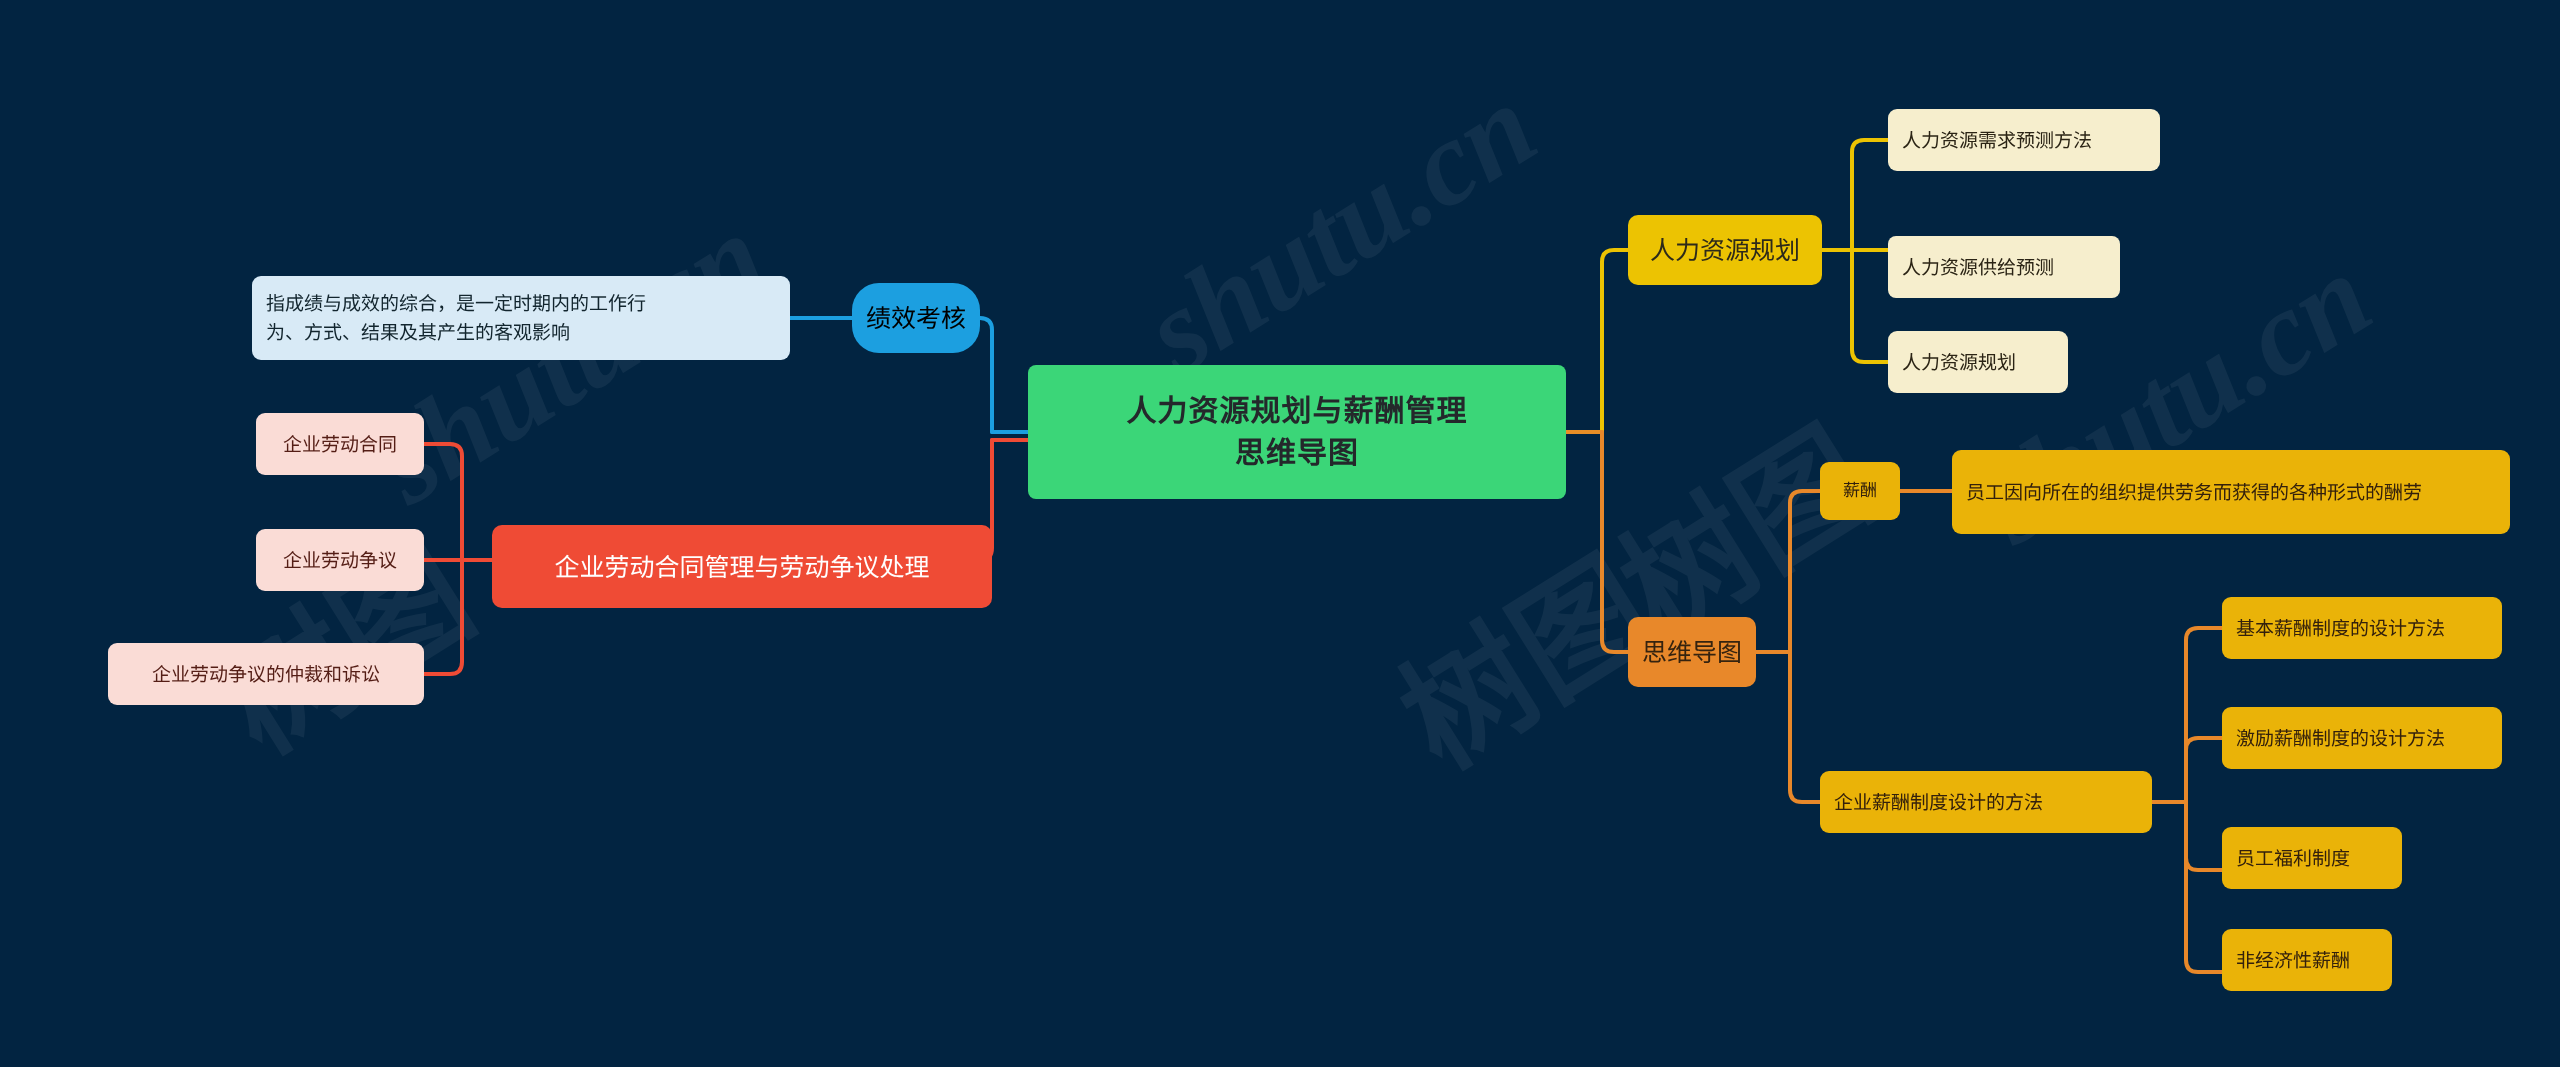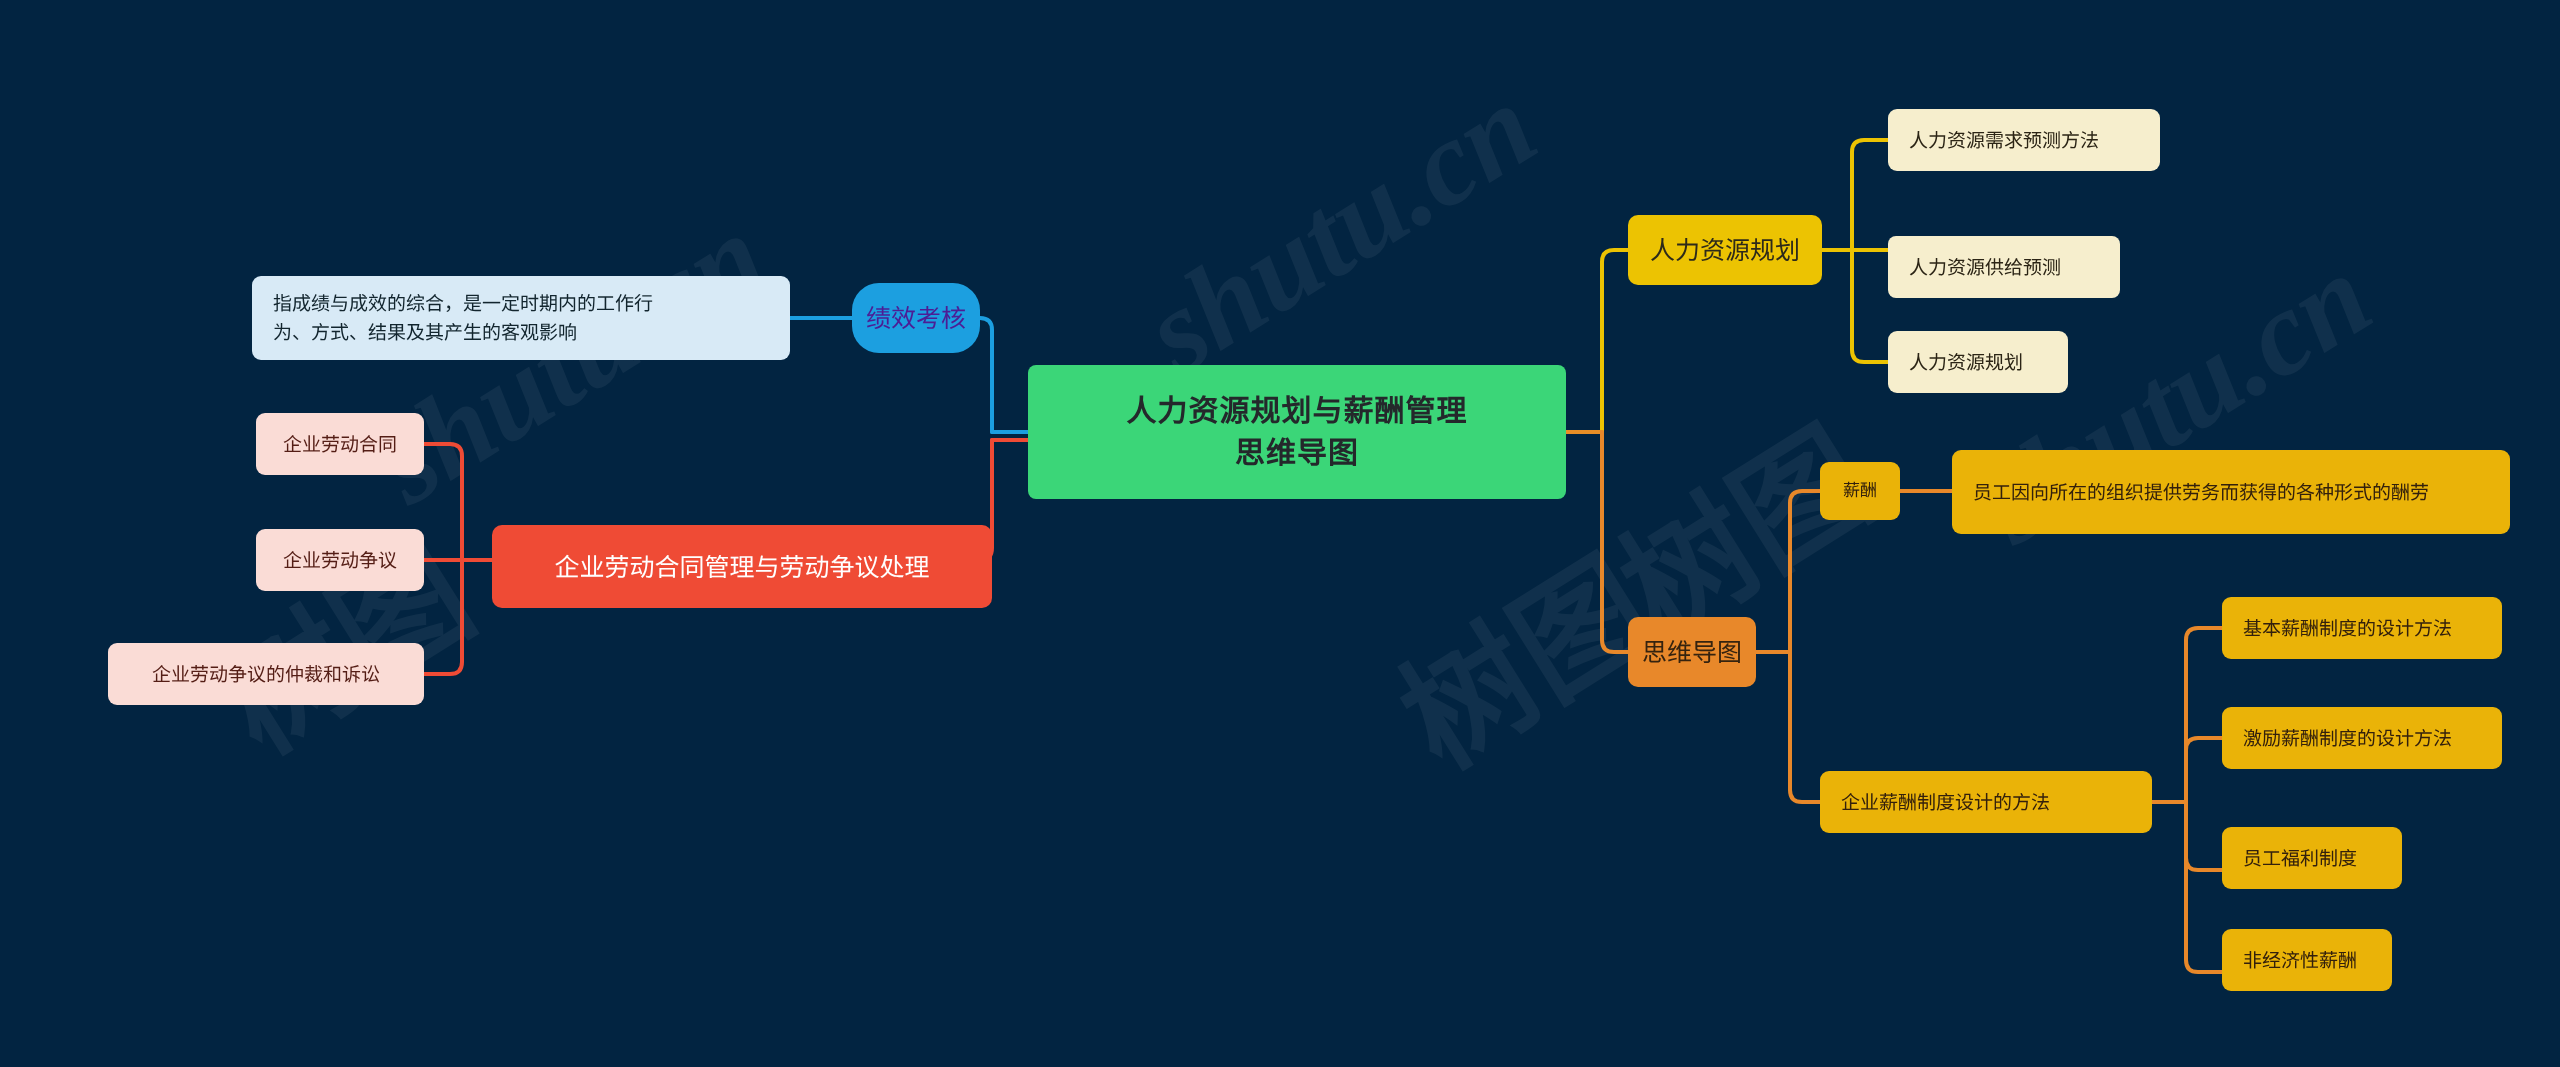--- a/index.html
+++ b/index.html
@@ -62,28 +62,28 @@
   .n-topic{
     font-size:25px;
     font-weight:400;
     justify-content:center;
     text-align:center;
     border-radius:10px;
     line-height:32px;
   }
   .n-yellow{ background:#ecc302; color:#2d2a1a; }
   .n-orange{ background:#e8882a; color:#35230f; }
-  .n-blue  { background:#1c9fe0; color:#4c1d95;border-radius:27px; }
+  .n-blue  { background:#1c9fe0; color:#000000;border-radius:27px; }
   .n-red   { background:#ef4b35; color:#ffffff; }
 
   
   .n-leaf{
     font-size:19px;
     line-height:27px;
-    padding:9px 21px;
+    padding:9px 14px;
     border-radius:9px;
     text-align:left;
   }
   .leaf-cream { background:#f6eecd; color:#2b2415; }   
   .leaf-peach { background:#eab308; color:#33200c; }   
   .leaf-pink  { background:#fadcd6; color:#541d15; }   
   .leaf-sky   { background:#d8eaf6; color:#12252e; }   
   .n-small{ font-size:17px; line-height:24px; padding:7px 12px; }
   .n-desc { line-height:29px; }
 </style>

